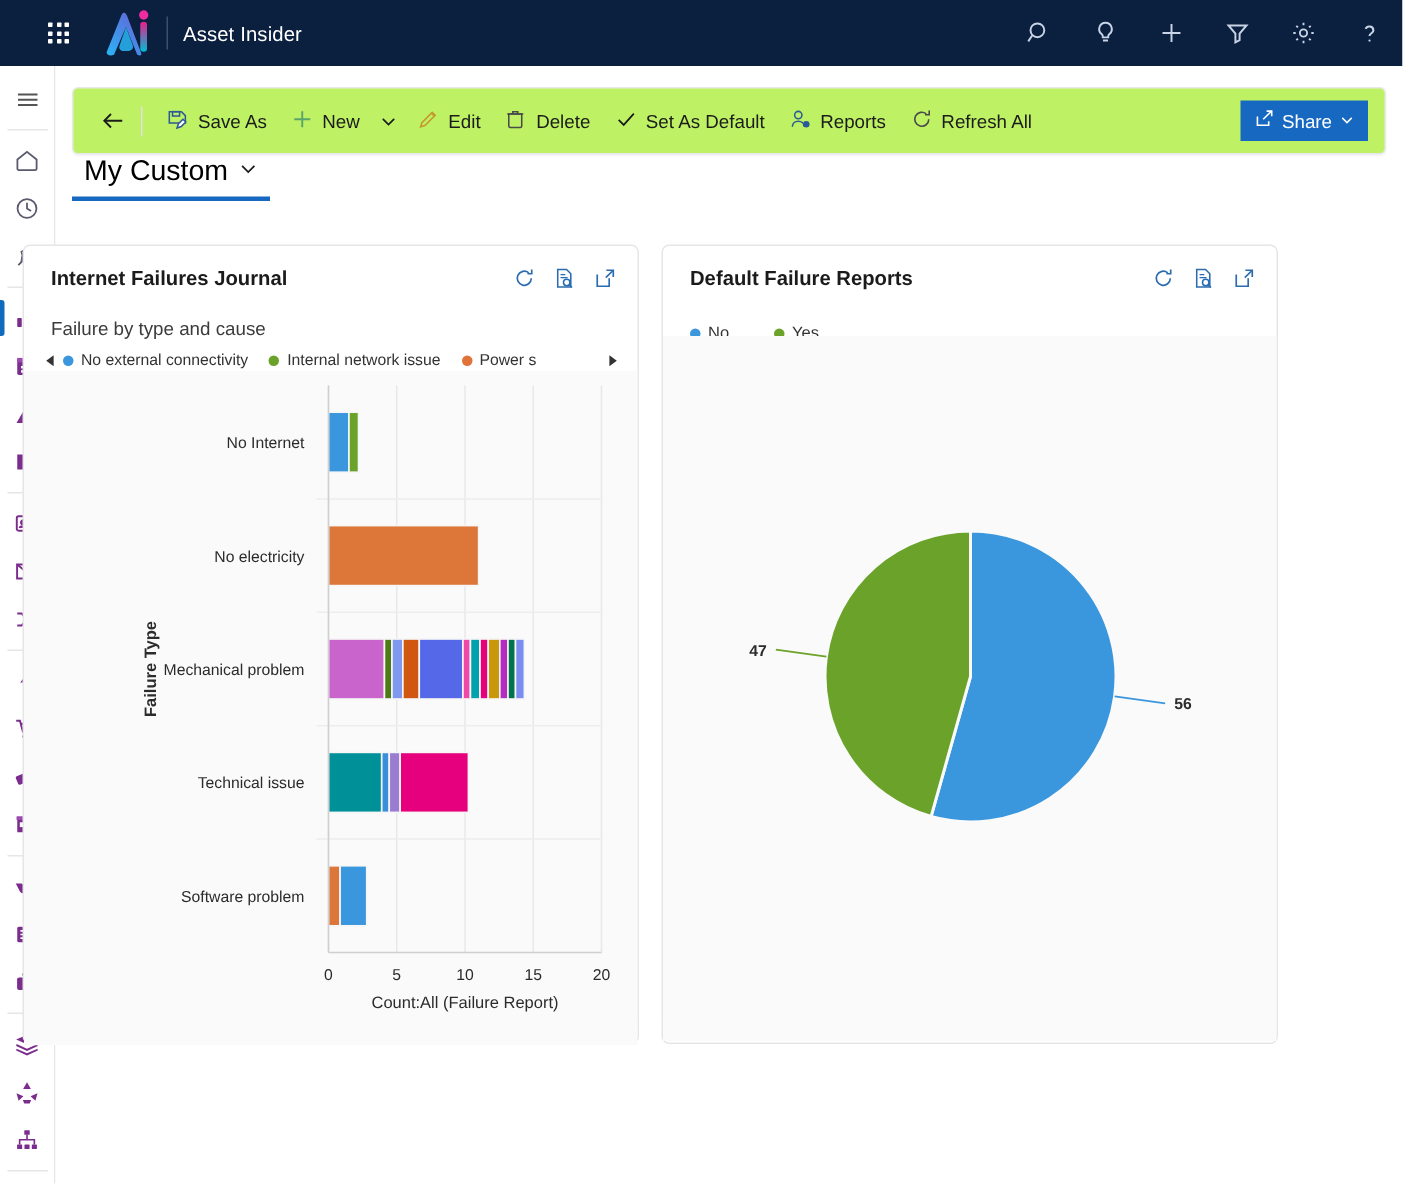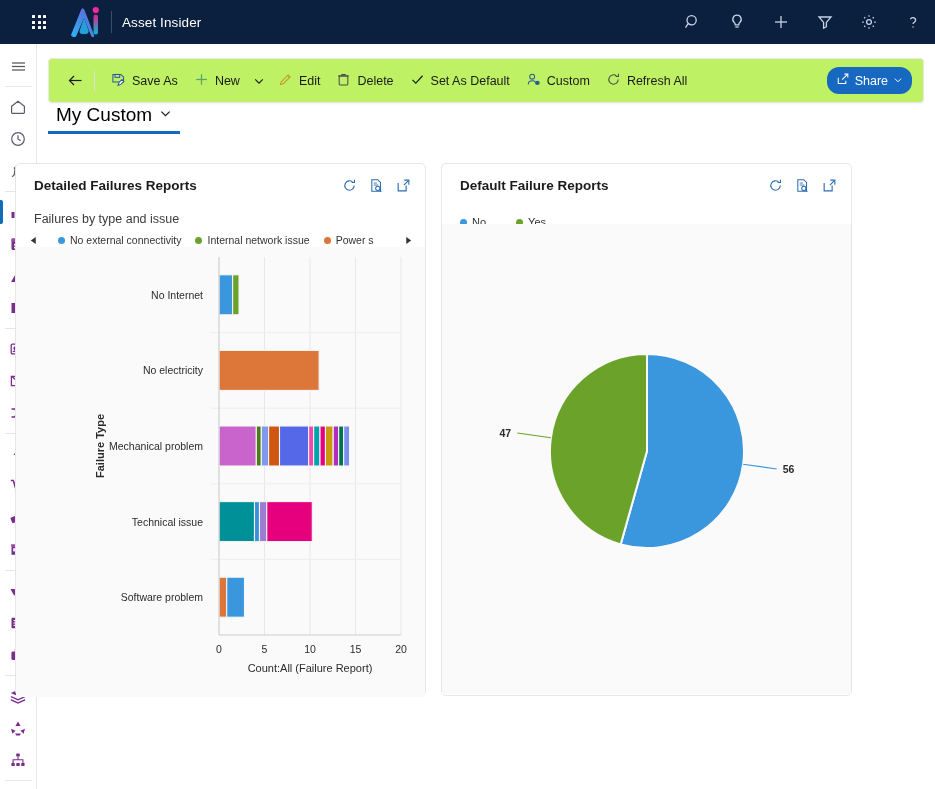--- a/index.html
+++ b/index.html
@@ -67,21 +67,21 @@
   .cmd-vdiv { width: 1px; height: 20px; background: #e0e0e0; margin: 0 8px 0 4px; }
   .cmd-btn {
     display: flex; align-items: center; gap: 6px; height: 30px;
     padding: 0 8px; cursor: pointer; color: #1b1b1b; font-size: 12.5px;
     white-space: nowrap; border-radius: 3px;
   }
   .cmd-caret { width: 22px; height: 30px; display:flex; align-items:center; justify-content:center; cursor:pointer; }
   .share-btn {
     margin-left: auto; display: flex; align-items: center; gap: 5px;
     background: #1264a3; background: #1668c1; color: #fff; height: 27px;
-    border-radius: 12px; padding: 0 9px; font-size: 12.5px; cursor: pointer;
+    border-radius: 0; padding: 0 9px; font-size: 12.5px; cursor: pointer;
   }
 
   
   .viewsel {
     position: absolute; top: 102px; left: 48px;
     display: flex; align-items: center; gap: 7px;
     padding: 2px 8px 5px 8px; cursor: pointer;
     border-bottom: 3px solid #1668c1;
   }
   .viewsel-text { font-size: 19px; color: #000000; font-weight: 400; }
@@ -97,21 +97,21 @@
     display: flex; align-items: center; height: 42px;
     padding: 0 14px 0 18px;
   }
   .card-title { font-size: 13.5px; font-weight: bold; color: #1b1b1b; }
   .card-icons { margin-left: auto; display: flex; align-items: center; gap: 12px; }
   .card-ico { cursor: pointer; display: flex; align-items: center; justify-content: center; }
   .card-sub { font-size: 12.5px; color: #3b3b3b; padding: 6px 18px 0 18px; }
 
   
   .legend {
-    display: flex; align-items: center; gap: 16px; padding: 8px 8px 0 8px;
+    display: flex; align-items: center; gap: 0; padding: 8px 8px 0 8px;
     font-size: 10.5px; color: #333; overflow: hidden;
   }
   .leg-arrow { width: 18px; display: flex; align-items: center; justify-content: center; cursor: pointer; flex: none; }
   .leg-items { display: flex; align-items: center; gap: 14px; overflow: hidden; flex: 1; white-space: nowrap; }
   .leg-it { display: flex; align-items: center; gap: 5px; flex: none; cursor: pointer; }
   .leg-dot { width: 7px; height: 7px; border-radius: 50%; flex: none; }
 
   .pie-legend { display: flex; align-items: center; gap: 30px; padding: 10px 0 0 18px; font-size: 11px; color: #333; }
 
   .plot { position: absolute; left: 0; top: 0; }
@@ -432,21 +432,21 @@
       </div>
 
       <div class="cmd-btn">
         <span>
           <svg width="15" height="15" viewBox="0 0 16 16" fill="none" stroke="#2b5a96" stroke-width="1.1">
             <circle cx="6.6" cy="5" r="2.6"></circle>
               <path d="M2.4 13.4c0-2.6 2-4 4.2-4s4.2 1.4 4.2 4"></path>
             <circle cx="12.3" cy="11.6" r="2.3" fill="#2b5a96" stroke="none"></circle>
           </svg>
         </span>
-        <span>Custom</span>
+        <span>Reports</span>
       </div>
 
       <div class="cmd-btn">
         <span>
           <svg width="15" height="15" viewBox="0 0 16 16" fill="none" stroke="#4a4a4a" stroke-width="1.15">
             <path d="M13 8a5 5 0 1 1-1.8-3.85"></path>
               <path d="M13.3 1.8v3h-3"></path>
           </svg>
         </span>
         <span>Refresh All</span>
@@ -476,21 +476,21 @@
       <svg width="13" height="13" viewBox="0 0 13 13" fill="none" stroke="#1b1b1b" stroke-width="1.2">
         <path d="M2.4 4.6 6.5 8.7l4.1-4.1"></path>
       </svg>
     </span>
   </div>
 
   <div class="cards">
 
     <div class="card">
       <div class="card-hdr">
-        <span class="card-title">Detailed Failures Reports</span>
+        <span class="card-title">Internet Failures Journal</span>
         <span class="card-icons">
           <span class="card-ico">
             <svg width="15" height="15" viewBox="0 0 16 16" fill="none" stroke="#2b6cb0" stroke-width="1.2">
               <path d="M13 8a5 5 0 1 1-1.8-3.85"></path>
                 <path d="M13.3 1.8v3h-3"></path>
             </svg>
           </span>
           <span class="card-ico">
             <svg width="15" height="15" viewBox="0 0 16 16" fill="none" stroke="#2b6cb0" stroke-width="1.1">
               <path d="M3 1.8h6.3l3 3v9.4H3Z"></path>
@@ -504,21 +504,21 @@
           </span>
           <span class="card-ico">
             <svg width="15" height="15" viewBox="0 0 16 16" fill="none" stroke="#2b6cb0" stroke-width="1.2">
               <path d="M2.3 5.4v8.3h8.5V8"></path>
                 <path d="M8.8 2.3h4.9v4.8"></path>
                 <line x1="13.5" y1="2.5" x2="8.4" y2="7.6"></line>
             </svg>
           </span>
         </span>
       </div>
-      <div class="card-sub">Failures by type and issue</div>
+      <div class="card-sub">Failure by type and cause</div>
 
       <div class="legend">
         <span class="leg-arrow">
           <svg width="9" height="9" viewBox="0 0 10 10" fill="#333">
               <path d="M7.5 1 2 5l5.5 4Z"></path>
             </svg>
         </span>
         <span class="leg-items" id="bar-legend">
             <span class="leg-it">
               <span class="leg-dot" style="background: rgb(58, 150, 221);"></span>

